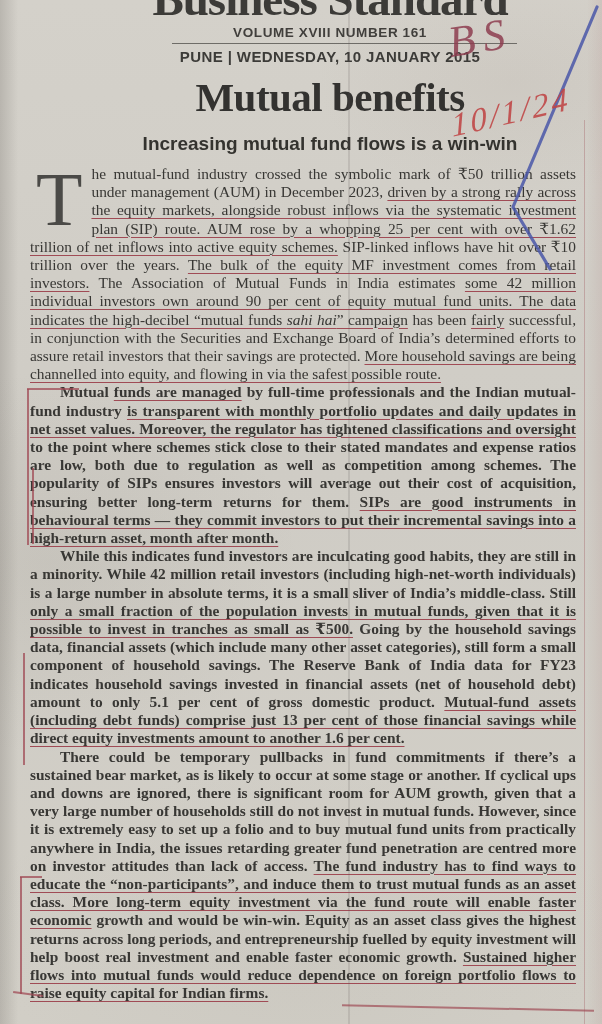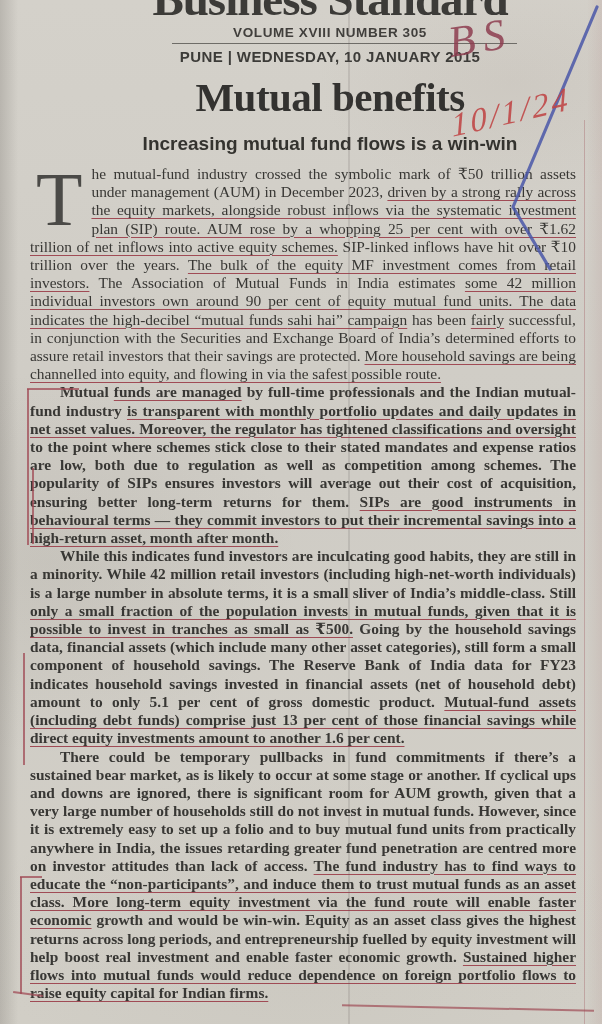--- a/index.html
+++ b/index.html
@@ -75,21 +75,21 @@
     font-size:76px;line-height:60px;
     padding:4px 9px 0 6px;
     font-weight:400;color:#4b4a47;
   }
   .u{
     text-decoration:underline;
     text-decoration-color:var(--redpen);
     text-decoration-thickness:1.4px;
     text-underline-offset:2.6px;
   }
-  .it{margin-top:28px;}
+  .it{font-style:italic;margin-top:28px;}
   
   .pen-overlay{position:absolute;left:0;top:0;pointer-events:none;}
   .hw-bs{
     position:absolute;left:448px;top:12px;
     font-family:"Liberation Serif","DejaVu Serif",serif;
     font-style:italic;font-size:44px;letter-spacing:8px;
     color:var(--maroon);transform:rotate(-9deg);opacity:0.85;
   }
   .hw-date{
     position:absolute;left:450px;top:94px;
@@ -120,21 +120,21 @@
 </style>
 </head>
 <body>
 
 <div class="page">
 
   <header class="masthead">
     <div class="mast-clip">
       <div class="mast-title">Business Standard</div>
     </div>
-    <div class="volume">VOLUME XVIII NUMBER 305</div>
+    <div class="volume">VOLUME XVIII NUMBER 161</div>
     <div class="mast-rule"></div>
     <div class="dateline">PUNE | WEDNESDAY, 10 JANUARY 2015</div>
   </header>
 
   <h1 class="headline">Mutual benefits</h1>
   <h2 class="subhead">Increasing mutual fund flows is a win-win</h2>
 
   <main class="body-text">
     <p><span class="dropcap">T</span><span><span>he mutual-fund industry crossed the symbolic mark of ₹50 trillion assets under management (AUM) in December 2023, </span><span class="u">driven by a strong rally across the equity markets, alongside robust inflows via the systematic investment plan (SIP) route. AUM rose by a whopping 25 per cent with over ₹1.62 trillion of net inflows into active equity schemes.</span><span> SIP-linked inflows have hit over ₹10 trillion over the years. </span><span class="u">The bulk of the equity MF investment comes from retail investors.</span><span> The Association of Mutual Funds in India estimates </span><span class="u">some 42 million individual investors own around 90 per cent of equity mutual fund units. The data indicates the high-decibel “mutual funds </span><span class="u it">sahi hai</span><span class="u">” campaign</span><span> has been </span><span class="u">fairly</span><span> successful, in conjunction with the Securities and Exchange Board of India’s determined efforts to assure retail investors that their savings are protected. </span><span class="u">More household savings are being channelled into equity, and flowing in via the safest possible route.</span></span></p>
     <p><span>Mutual </span><span class="u">funds are managed</span><span> by full-time professionals and the Indian mutual-fund industry </span><span class="u">is transparent with monthly portfolio updates and daily updates in net asset values. Moreover, the regulator has tightened classifications and oversight</span><span> to the point where schemes stick close to their stated mandates and expense ratios are low, both due to regulation as well as competition among schemes. The popularity of SIPs ensures investors will average out their cost of acquisition, ensuring better long-term returns for them. </span><span class="u">SIPs are good instruments in behavioural terms — they commit investors to put their incremental savings into a high-return asset, month after month.</span></p>

